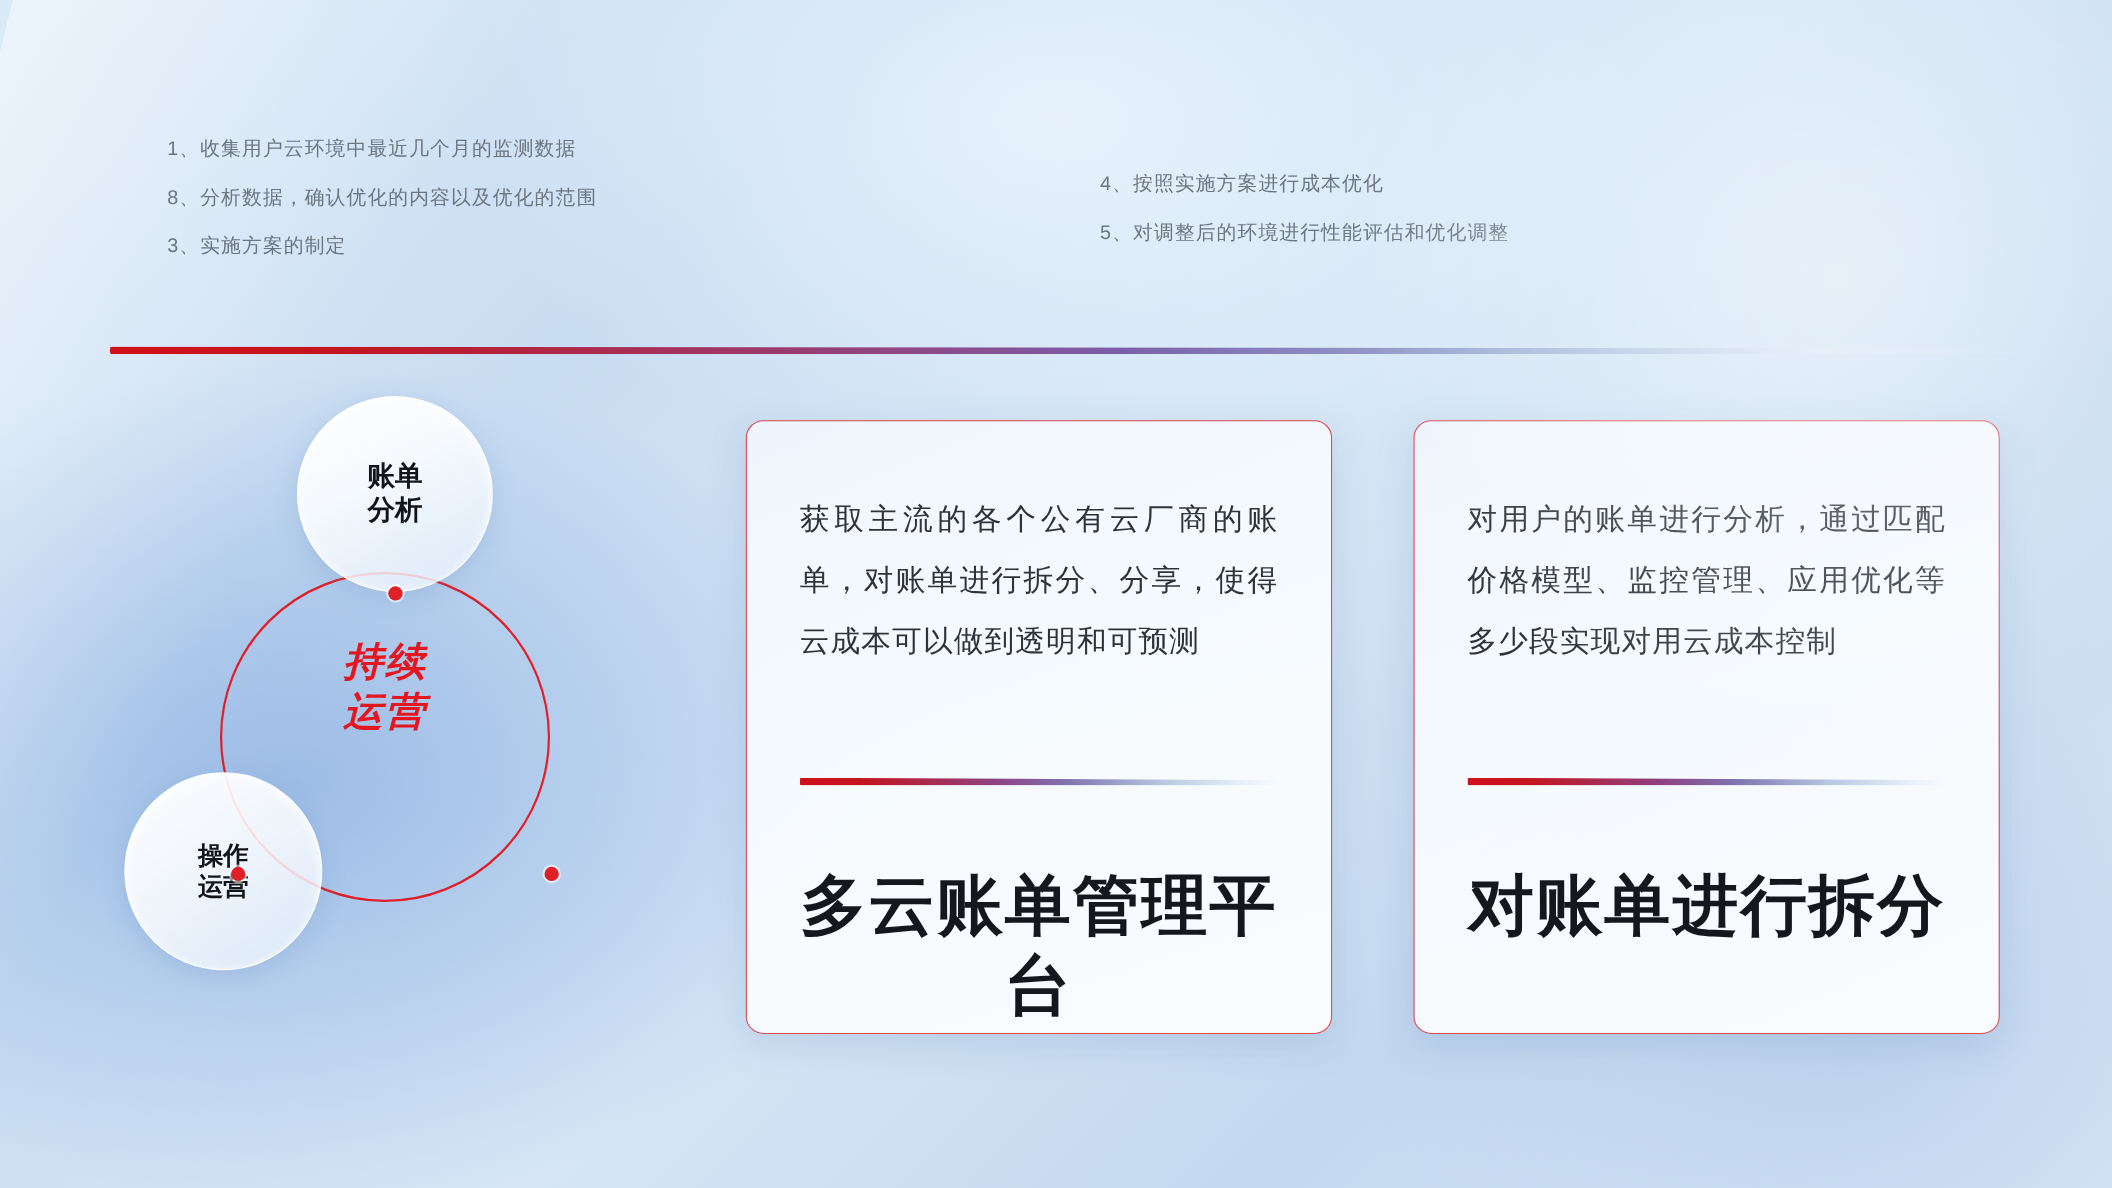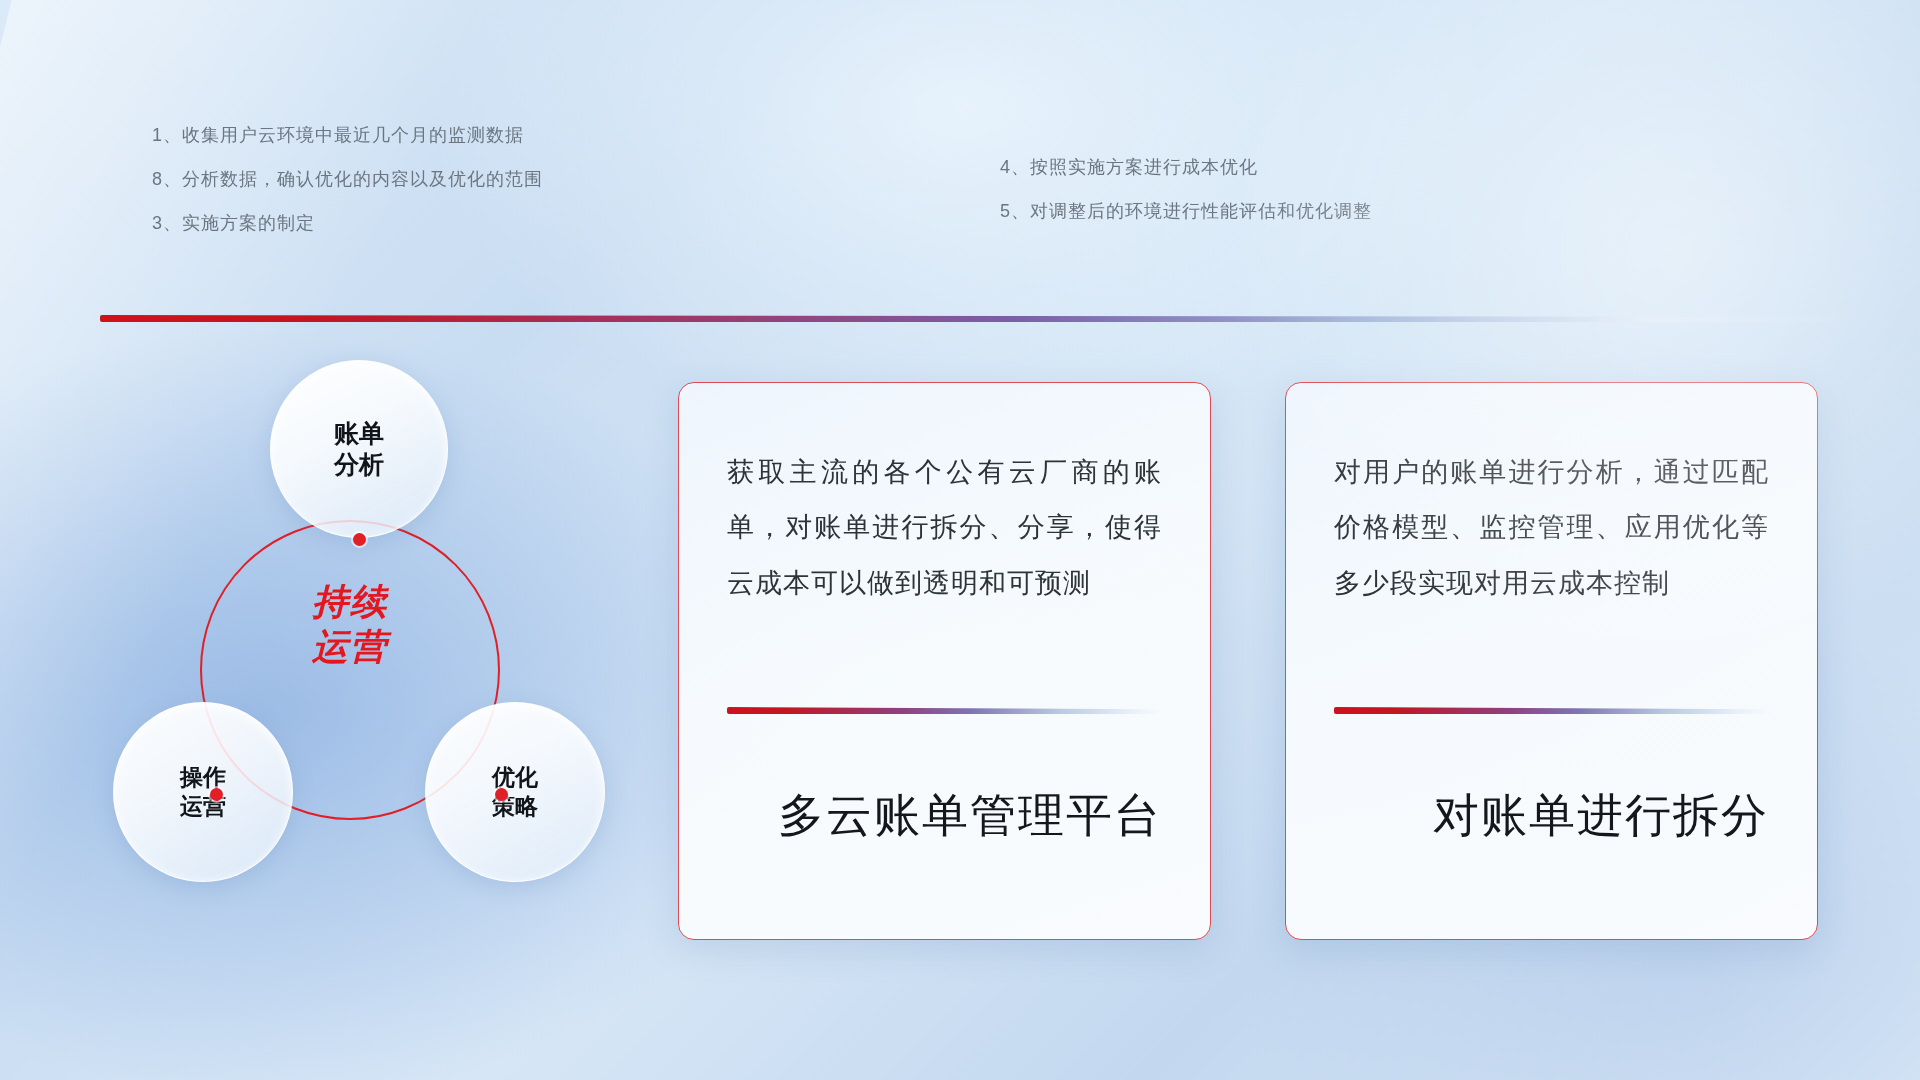--- a/index.html
+++ b/index.html
@@ -191,25 +191,25 @@
       #8f4080 40%,
       #7f74b0 56%,
       #b9c8e1 76%,
       #e6eef8 92%,
       rgba(230,238,248,0) 100%);
     clip-path: polygon(0 0, 100% 32%, 100% 100%, 0 100%);
     border-radius: 2px;
   }
   .card-title {
     margin-top: 74px;
-    font-size: 46px;
-    font-weight: normal;
+    font-size: 60px;
+    font-weight: bold;
     color: #14181d;
     letter-spacing: 2px;
-    text-align: right;
+    text-align: center;
     line-height: 1.2;
   }
 </style>
 </head>
 <body>
 
 <div id="stage">
 
   <div class="steps" id="steps-left">
     <div class="step">1、收集用户云环境中最近几个月的监测数据</div>
@@ -236,24 +236,20 @@
     <div class="bubble" id="bubble-top">
       <div>账单</div>
       <div>分析</div>
     </div>
 
     <div class="bubble" id="bubble-left">
       <div>操作</div>
       <div>运营</div>
     </div>
 
-    <div class="bubble" id="bubble-right">
-      <div>优化</div>
-      <div>策略</div>
-    </div>
 
     <div class="dot" id="dot-top"></div>
     <div class="dot" id="dot-left"></div>
     <div class="dot" id="dot-right"></div>
   </div>
 
   <div class="card" id="card-1">
     <div class="card-body">获取主流的各个公有云厂商的账单，对账单进行拆分、分享，使得云成本可以做到透明和可预测</div>
     <div class="card-rule"></div>
     <div class="card-title">多云账单管理平台</div>

